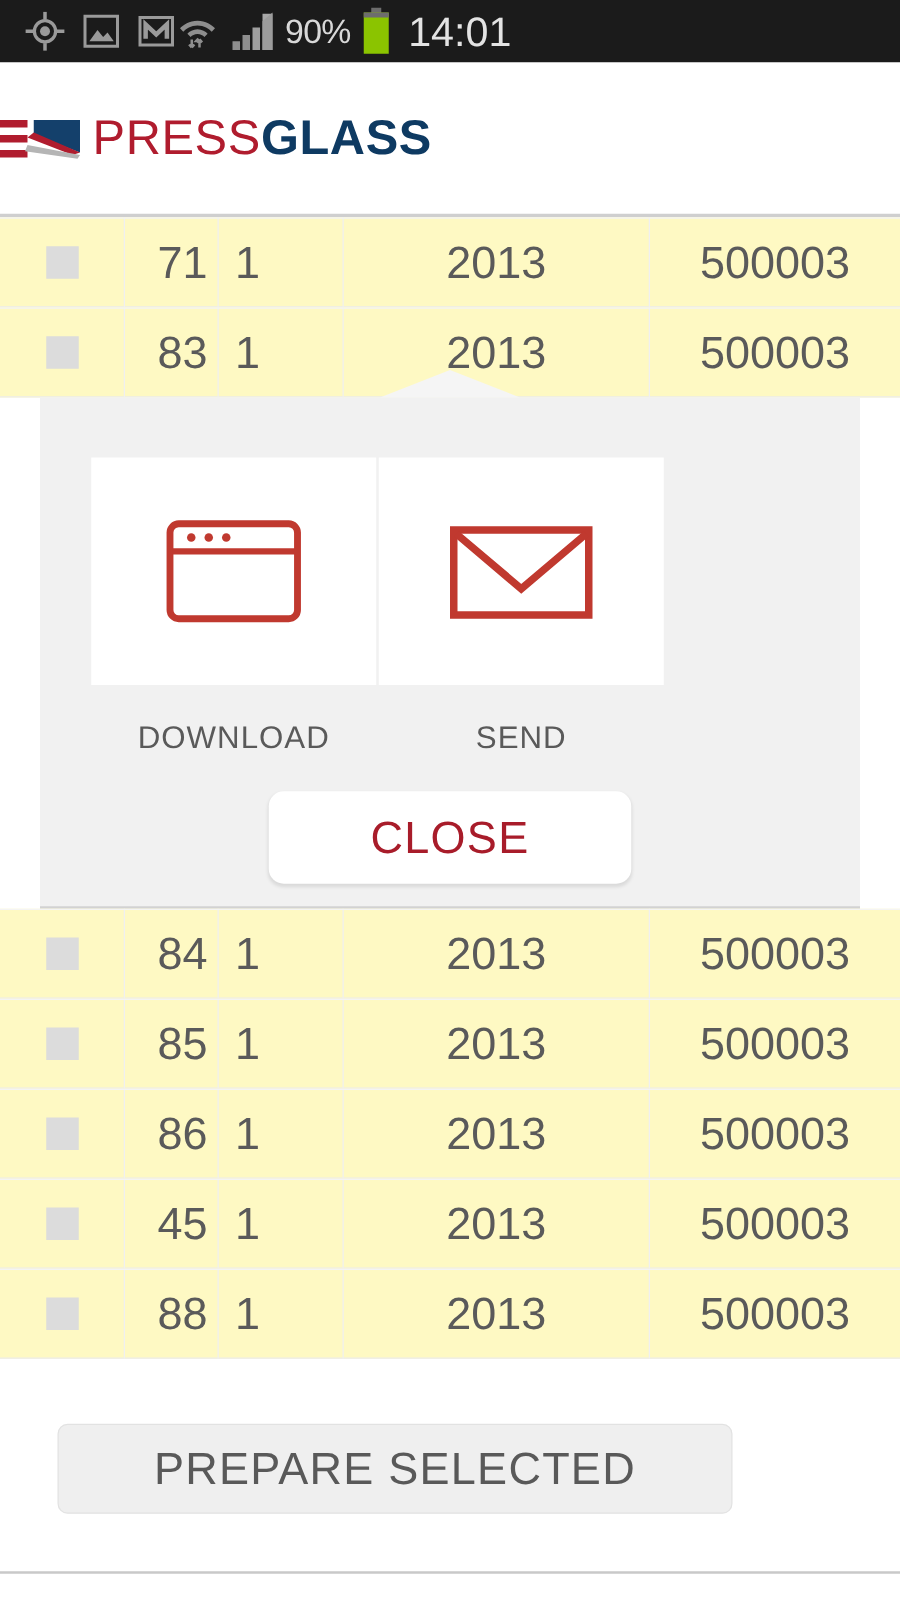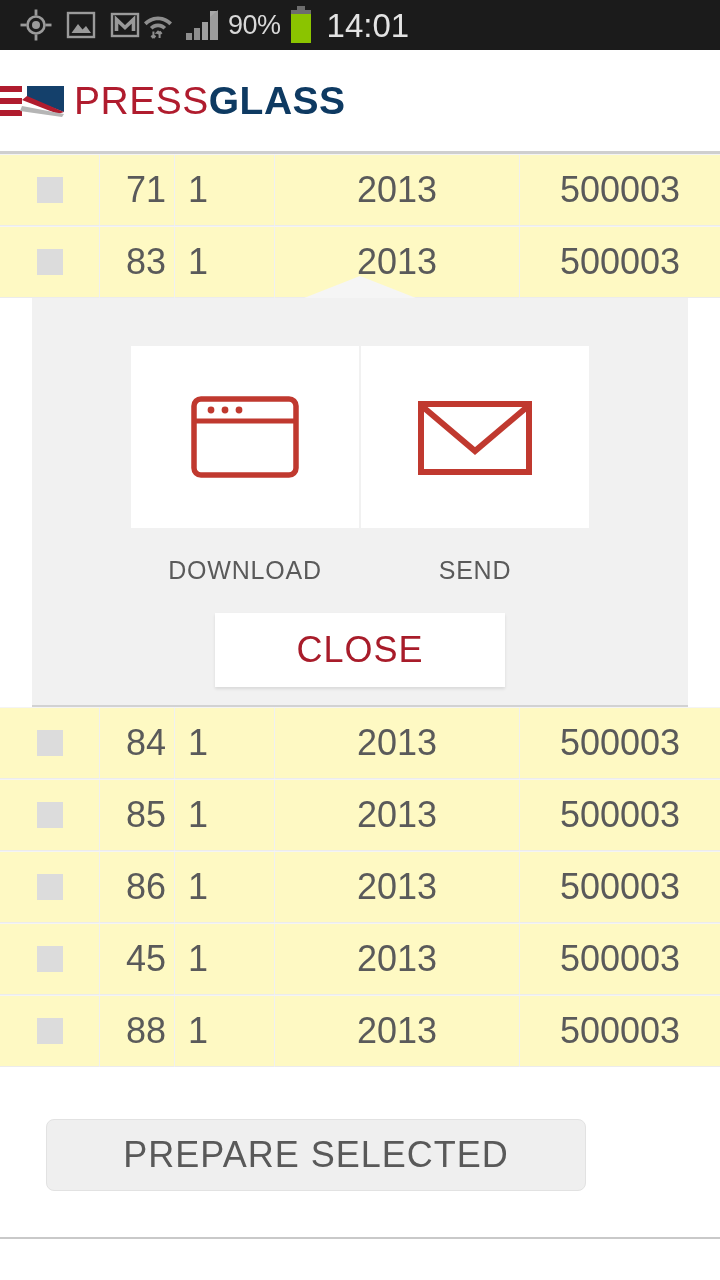--- a/index.html
+++ b/index.html
@@ -40,21 +40,21 @@
     font-family: "Liberation Sans", sans-serif;
     letter-spacing: 0px;
     line-height: 1;
     margin-left: 6px;
   }
 
   
   #app-header {
     position: relative;
     width: 720px;
-    height: 104px;
+    height: 124px;
     background: #ffffff;
     display: flex;
     align-items: center;
     padding-left: 0px;
     border-bottom: 3px solid #cfcfcf;
   }
   #logo-wrap { display: flex; align-items: center; }
   #logo-mark {
     position: relative;
     width: 66px;
@@ -131,21 +131,21 @@
     top: -22px;
     left: 50%;
     transform: translateX(-50%);
     width: 0; height: 0;
     border-left: 56px solid transparent;
     border-right: 56px solid transparent;
     border-bottom: 22px solid #f5f5f5;
   }
   #popup-actions {
     display: flex;
-    justify-content: center;
+    justify-content: flex-start;
     align-items: flex-start;
     padding: 26px 40px 0 40px;
   }
   .action-item {
     display: flex;
     flex-direction: column;
     align-items: center;
     width: 230px;
   }
   .action-tile {
@@ -164,21 +164,21 @@
     font-family: "Liberation Sans", sans-serif;
     font-weight: 300;
   }
   #close-button {
     display: block;
     width: 290px;
     height: 74px;
     margin: 28px auto 0 auto;
     background: #ffffff;
     border: none;
-    border-radius: 0;
+    border-radius: 12px;
     box-shadow: 0 2px 3px rgba(0,0,0,0.10);
     color: #a81c2a;
     font-size: 36px;
     letter-spacing: 1px;
     font-family: "Liberation Sans", sans-serif;
     font-weight: 300;
     cursor: pointer;
   }
 
   

